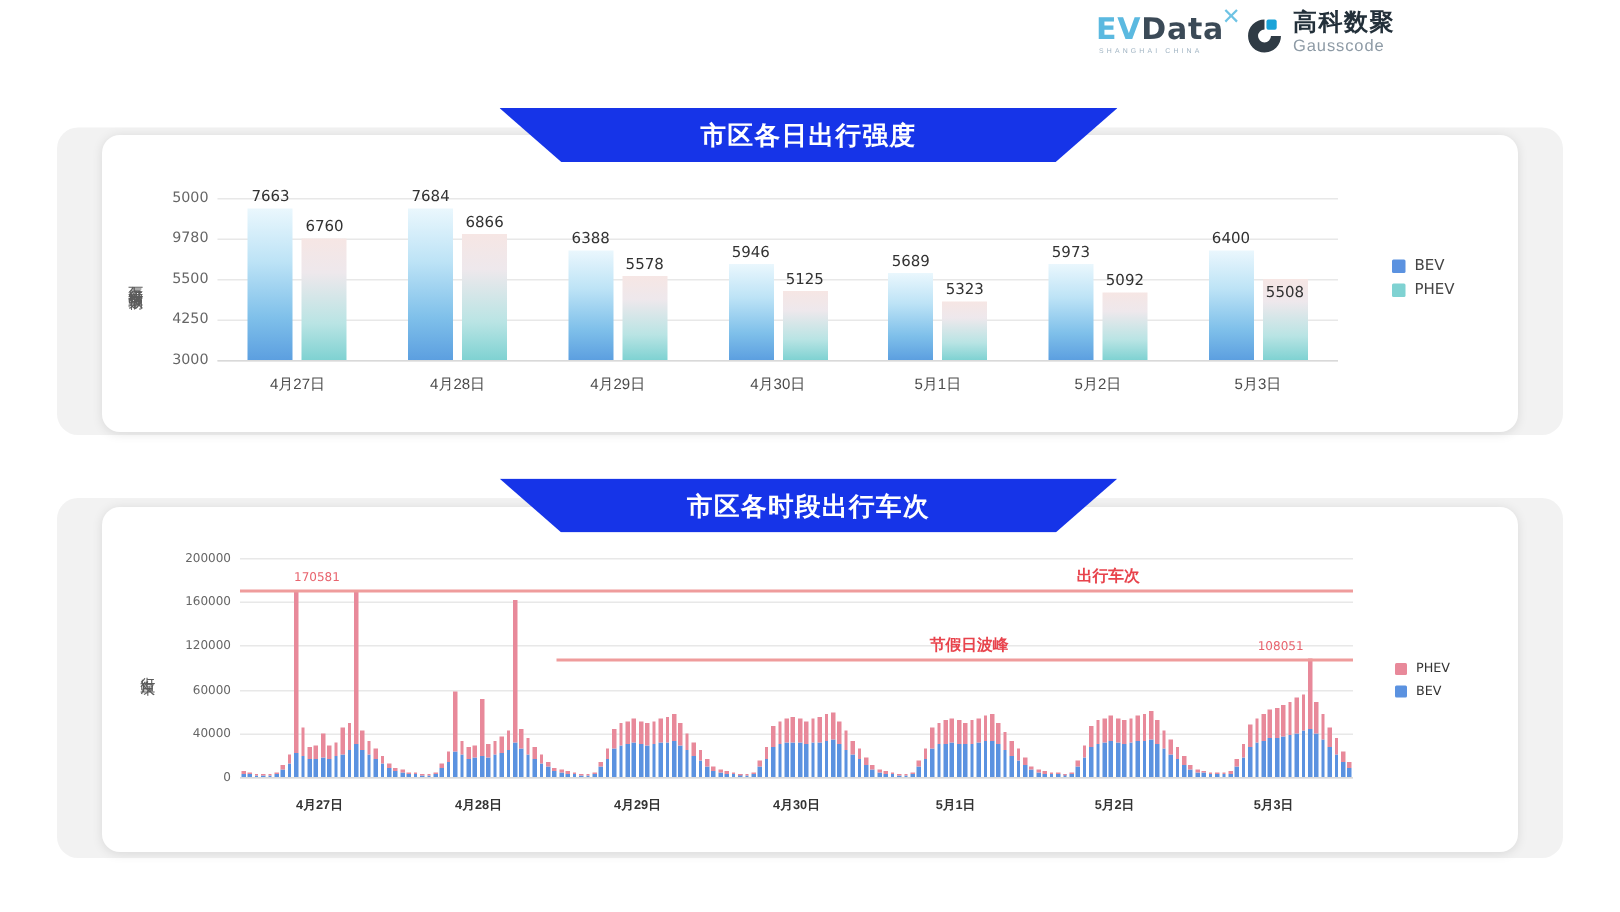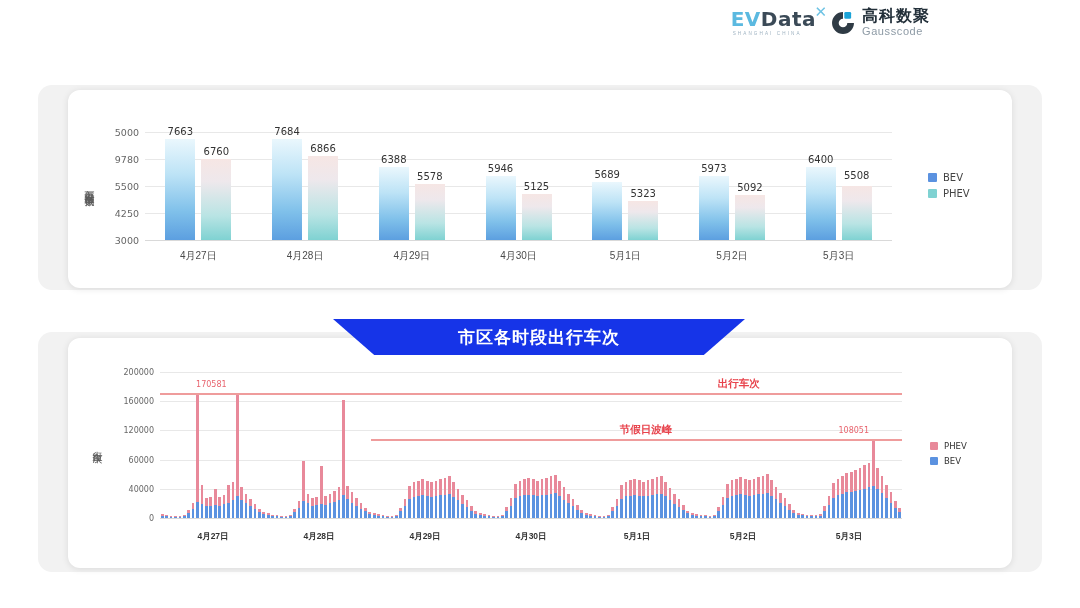--- a/index.html
+++ b/index.html
@@ -25,21 +25,21 @@
   .logo-ev .ev-main .ev-e { color: #5bb9e0; }
   .logo-ev .ev-main .ev-v { color: #5bb9e0; }
   .logo-ev .ev-sub {
     font-size: 4.6px; letter-spacing: 2.1px; color: #9fb3c2;
     margin-top: 2px; margin-left: 2px; text-transform: uppercase;
   }
   .logo-ev .ev-x {
     position: absolute; right: -11px; top: -5px;
     font-size: 15px; color: #6ec3e4; font-weight: 600; line-height: 1;
   }
-  .logo-gauss { display: flex; align-items: center; gap: 6px; }
+  .logo-gauss { display: flex; align-items: flex-end; gap: 6px; }
   .gauss-mark { width: 26px; height: 26px; flex: 0 0 26px; }
   .gauss-text { display: flex; flex-direction: column; line-height: 1; }
   .gauss-cn { font-size: 16px; font-weight: bold; color: #23303a; letter-spacing: 1px; }
   .gauss-en { font-size: 11px; color: #8d9aa5; letter-spacing: .6px; margin-top: 2px; }
 
   
   .panel {
     position: absolute;
     background: #f2f2f2;
     border-radius: 14px;
@@ -191,34 +191,37 @@
         <div class="bar-label" style="left:575.2142857142857px; top:97.58px;">5323</div>
         <div class="xtick" style="left:557.2142857142857px; top:159px;">5月1日</div>
         <div class="bar bev" style="left: 630.929px; width: 30px; top: 85.7832px; height: 64.2168px; bottom: auto;"></div>
         <div class="bar-label" style="left:645.9285714285714px; top:72.7832px;">5973</div>
         <div class="bar phev" style="left: 666.929px; width: 30px; top: 104.813px; height: 45.1872px; bottom: auto;"></div>
         <div class="bar-label" style="left:681.9285714285714px; top:91.81280000000001px;">5092</div>
         <div class="xtick" style="left:663.9285714285714px; top:159px;">5月2日</div>
         <div class="bar bev" style="left: 737.643px; width: 30px; top: 76.56px; height: 73.44px; bottom: auto;"></div>
         <div class="bar-label" style="left:752.6428571428571px; top:63.55999999999999px;">6400</div>
         <div class="bar phev" style="left: 773.643px; width: 30px; top: 95.8272px; height: 54.1728px; bottom: auto;"></div>
-        <div class="bar-label" style="left:788.6428571428571px; top:80px;">5508</div>
+        <div class="bar-label" style="left:788.6428571428571px; top:100px;">5508</div>
         <div class="xtick" style="left:770.6428571428571px; top:159px;">5月3日</div>
         <div class="axisline" style="left:77px; top:150px; width:747px;"></div>
         <div class="legend" style="left:860px; top:82px;">
           <div class="legend-row">
             <span class="legend-sw" style="background:#5b92e0;"></span>
             <span class="legend-tx">BEV</span>
           </div>
           <div class="legend-row">
             <span class="legend-sw" style="background:#7fd2d2;"></span>
             <span class="legend-tx">PHEV</span>
           </div>
         </div>
       </div>
+  </div>
+  <div class="banner" style="left:333px; top:72px; width:412px;">
+    <span>市区各日出行强度</span>
   </div>
 
   <div class="panel" style="left:38px; top:332px; width:1004px; height:240px;"></div>
   <div class="panel-inner" style="left:68px; top:338px; width:944px; height:230px;">
     <div id="c2" style="position:absolute; inset:0;">
         <div class="axis-title-v" style="left:22px; top:40px; height:134px; font-size:10px;">出行车次</div>
         <div class="gridline" style="left:92px; top:180px; width:742px;"></div>
         <div class="c2-ytick" style="top:180px; width:46px; left:40px;">0</div>
         <div class="gridline" style="left:92px; top:150.8px; width:742px;"></div>
         <div class="c2-ytick" style="top:150.8px; width:46px; left:40px;">40000</div>

